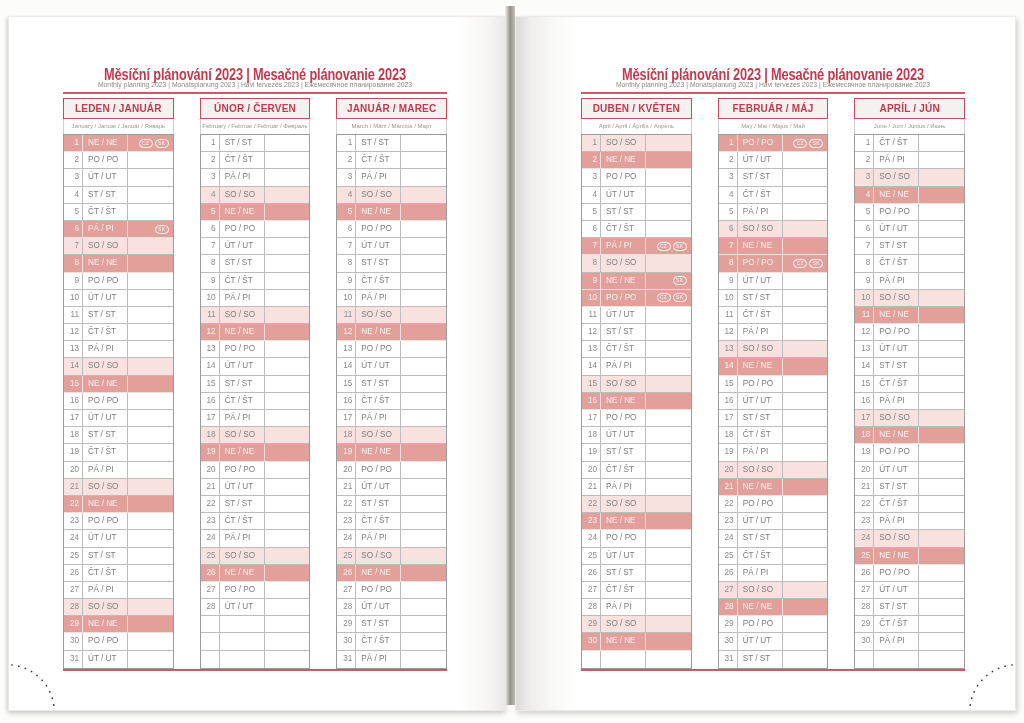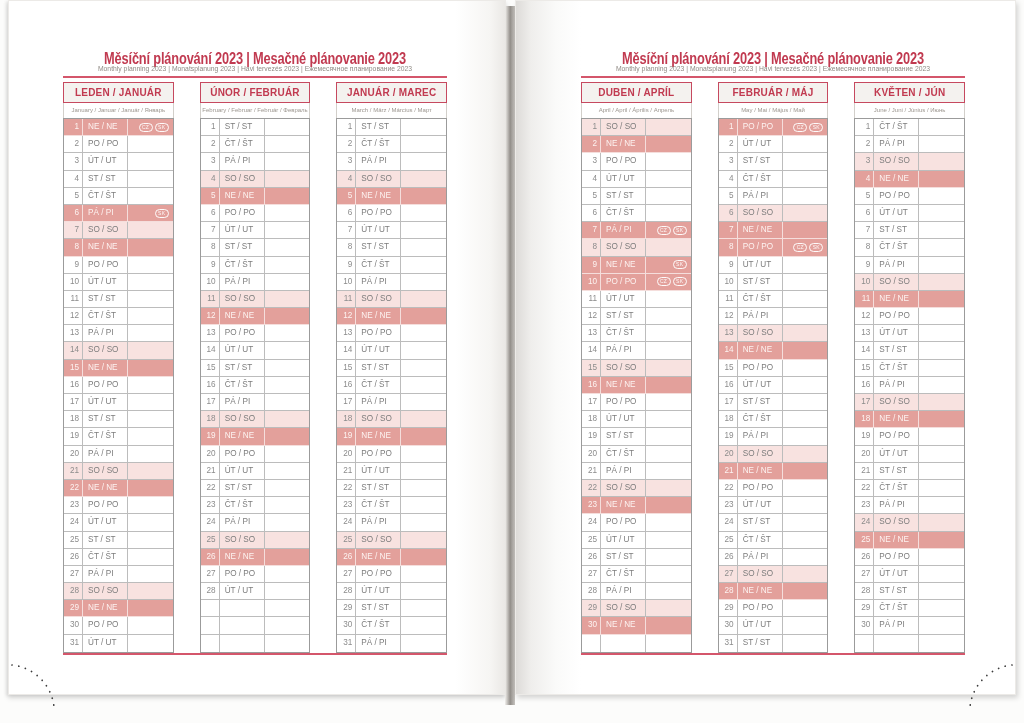--- a/index.html
+++ b/index.html
@@ -2,21 +2,21 @@
 <html style="--accent: #c13a50; --rule: #d4566b; --sun: #e3a09b; --sat: #f8e2e0; --ink: #7c7c7c; --num: #8c8c8c; --ondark: #fdf3f1; --grid: #9b9b9b; --gridline: #bcbcbc;"><head>
 <meta charset="utf-8">
 <style>
   :root{
     --accent:#c13a50; --rule:#d4566b; --sun:#e3a09b; --sat:#f8e2e0;
     --ink:#7c7c7c; --num:#8c8c8c; --ondark:#fdf3f1; --grid:#9b9b9b; --gridline:#bcbcbc;
   }
   html,body{margin:0;padding:0;width:1024px;height:723px;overflow:hidden;
     background:#fcfcfb;font-family:"Liberation Sans",sans-serif;}
   .book{position:relative;width:1024px;height:723px;}
-  .page{position:absolute;top:0;height:695px;background:#fff;border:1px solid #eceae7;box-sizing:border-box;}
+  .page{position:absolute;top:16px;height:695px;background:#fff;border:1px solid #eceae7;box-sizing:border-box;}
   .page-left{left:8px;width:498px;
     background:linear-gradient(to right,#fff 90%,#f6f5f3 97%,#eae8e5 100%);
     box-shadow:0 3px 5px rgba(0,0,0,.15),-2px 1px 3px rgba(0,0,0,.08);}
   .page-right{left:515px;width:501px;
     background:linear-gradient(to right,#dddbd8 0%,#efeeec 3%,#fafaf9 8%,#fff 13%);
     box-shadow:2px 3px 5px rgba(0,0,0,.16);}
   .spine{position:absolute;left:505px;top:6px;width:10px;height:699px;
     background:linear-gradient(to right,#f1efec,#928e89 52%,#c6c3bf);}
   .title,.subtitle,.top-rule,.months,.bottom-rule{position:absolute;box-sizing:border-box;}
   .page-left :is(.title,.subtitle,.top-rule,.months,.bottom-rule){left:54px;width:384px;}
@@ -221,21 +221,21 @@
               <div class="c-note"></div>
             </div>
             <div class="row r-work">
               <div class="c-num">31</div>
               <div class="c-day">ÚT / UT</div>
               <div class="c-note"></div>
             </div>
           </div>
         </div>
         <div class="month">
-          <div class="month-header">ÚNOR / FEBRUÁR</div>
+          <div class="month-header">ÚNOR / ČERVEN</div>
           <div class="month-langs">February / Februar / Február / Февраль</div>
           <div class="month-days">
             <div class="row r-work">
               <div class="c-num">1</div>
               <div class="c-day">ST / ST</div>
               <div class="c-note"></div>
             </div>
             <div class="row r-work">
               <div class="c-num">2</div>
               <div class="c-day">ČT / ŠT</div>
@@ -554,21 +554,21 @@
   </section>
 
   <div class="spine"></div>
 
   <section class="page page-right">
     <h1 class="title">Měsíční plánování 2023 | Mesačné plánovanie 2023</h1>
     <div class="subtitle">Monthly planning 2023 | Monatsplanung 2023 | Havi tervezés 2023 | Ежемесячное планирование 2023</div>
     <div class="top-rule"></div>
     <div class="months">
         <div class="month">
-          <div class="month-header">DUBEN / APRÍL</div>
+          <div class="month-header">DUBEN / KVĚTEN</div>
           <div class="month-langs">April / April / Április / Апрель</div>
           <div class="month-days">
             <div class="row r-sat">
               <div class="c-num">1</div>
               <div class="c-day">SO / SO</div>
               <div class="c-note"></div>
             </div>
             <div class="row r-sun">
               <div class="c-num">2</div>
               <div class="c-day">NE / NE</div>
@@ -890,21 +890,21 @@
               <div class="c-note"></div>
             </div>
             <div class="row r-work">
               <div class="c-num">31</div>
               <div class="c-day">ST / ST</div>
               <div class="c-note"></div>
             </div>
           </div>
         </div>
         <div class="month">
-          <div class="month-header">KVĚTEN / JÚN</div>
+          <div class="month-header">APRÍL / JÚN</div>
           <div class="month-langs">June / Juni / Június / Июнь</div>
           <div class="month-days">
             <div class="row r-work">
               <div class="c-num">1</div>
               <div class="c-day">ČT / ŠT</div>
               <div class="c-note"></div>
             </div>
             <div class="row r-work">
               <div class="c-num">2</div>
               <div class="c-day">PÁ / PI</div>

